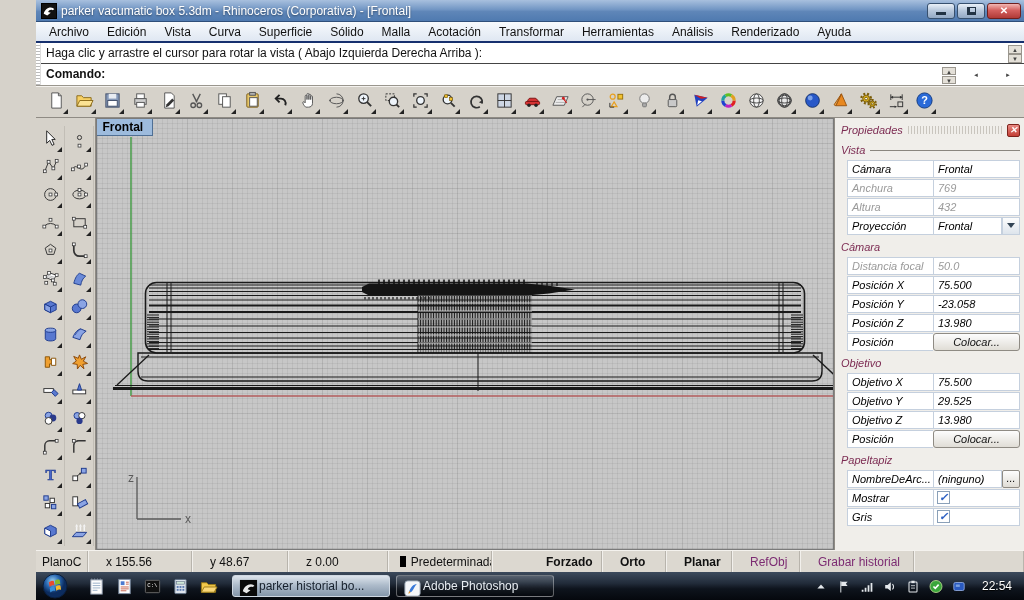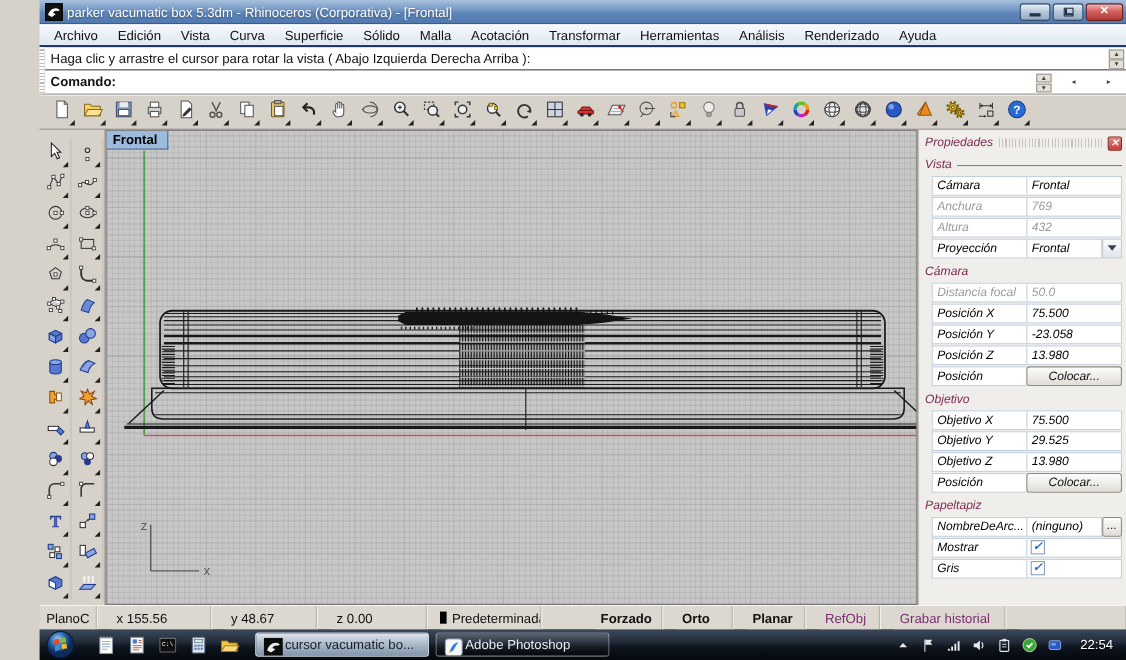--- a/index.html
+++ b/index.html
@@ -951,21 +951,21 @@
             <path d="M2.5 16l3-5.5h13.5L16 16z" fill="#fad878" stroke="#9a7a18"></path>
           </svg>
         </div>
       </div>
     <div id="task-buttons" style="display:flex; gap:6px;">
         <div class="task-btn active">
           <span class="task-icon"><svg viewBox="0 0 20 20" width="19" height="19">
               <rect x="1" y="1" width="18" height="18" fill="#0a0a0a"></rect>
               <path d="M4 13c1-4.5 4.5-7.5 8.5-7.5 1.8 0 3 .8 3.8 1.8l-2.2 1.2c-1.8-1-4 0-5 2.2l3 1.2-4.2 3z" fill="#e8e8e8"></path>
             </svg></span>
-          <span>cursor vacumatic bo...</span>
+          <span>parker historial bo...</span>
         </div>
         <div class="task-btn">
           <span class="task-icon"><svg viewBox="0 0 20 20" width="19" height="19">
               <rect x="2" y="2" width="16" height="16" rx="3" fill="#f4f6f8" stroke="#9aa6b4"></rect>
               <path d="M6 14.5C8 8 11 5.5 14.5 5.2c-2.2 2-3.3 6-5.5 8.2z" fill="#3a7ad8"></path>
               <path d="M5.5 15.5c.8-.2 1.8-.8 2.5-1.6l-1.3-1.2c-.5 1-.9 2-1.2 2.8z" fill="#f0a030"></path>
             </svg></span>
           <span>Adobe Photoshop</span>
         </div>
       </div>

